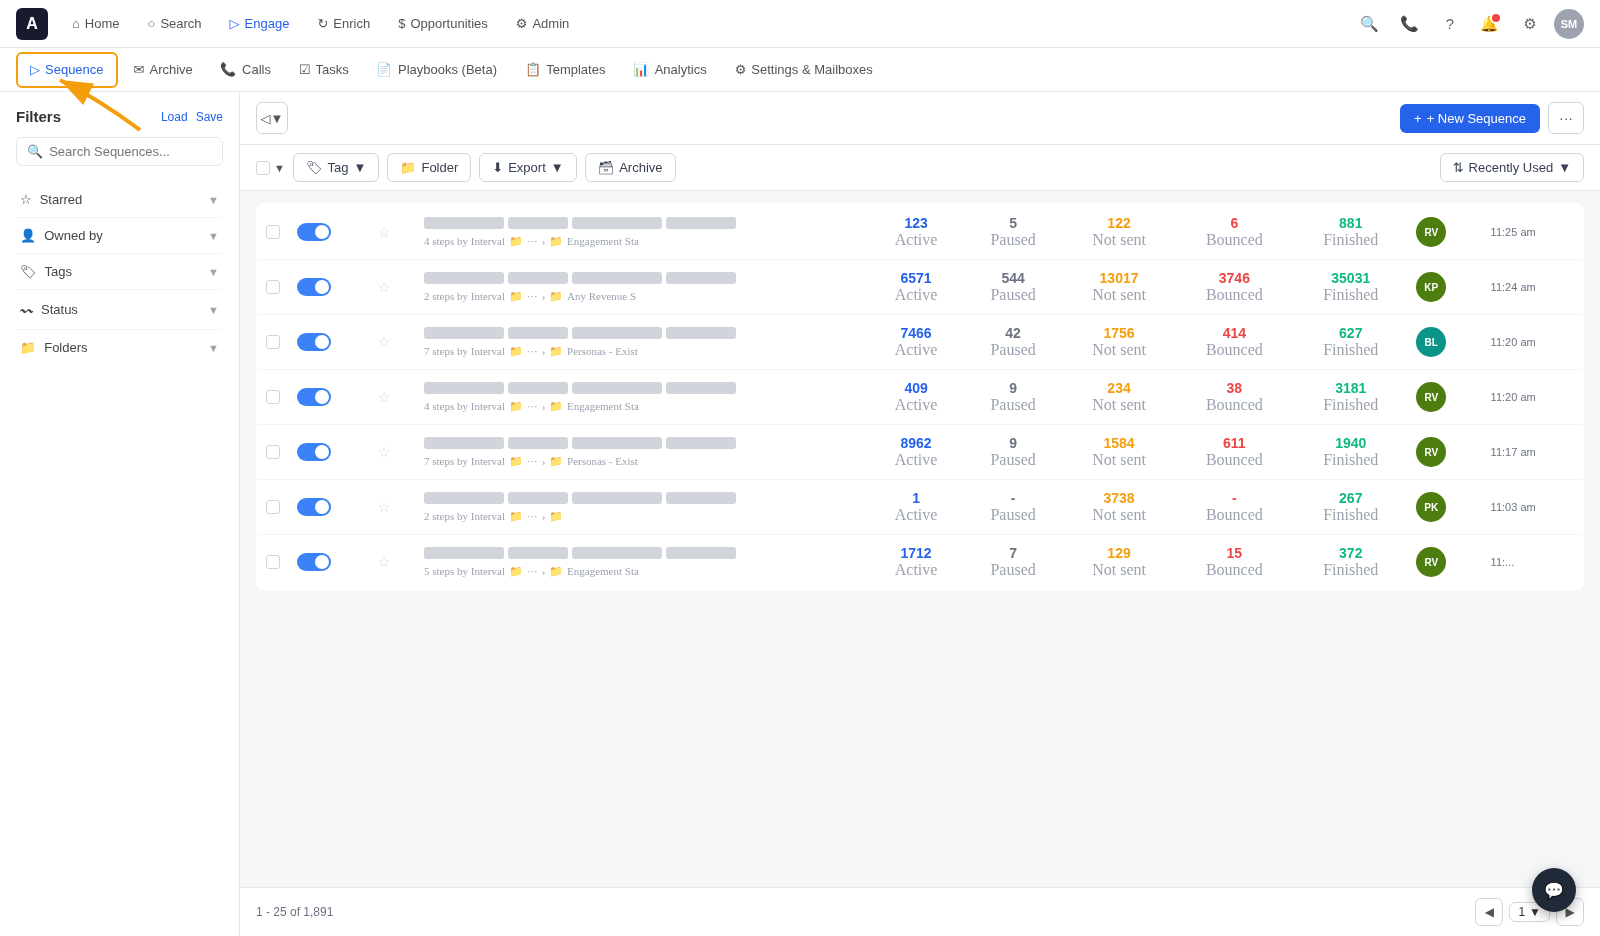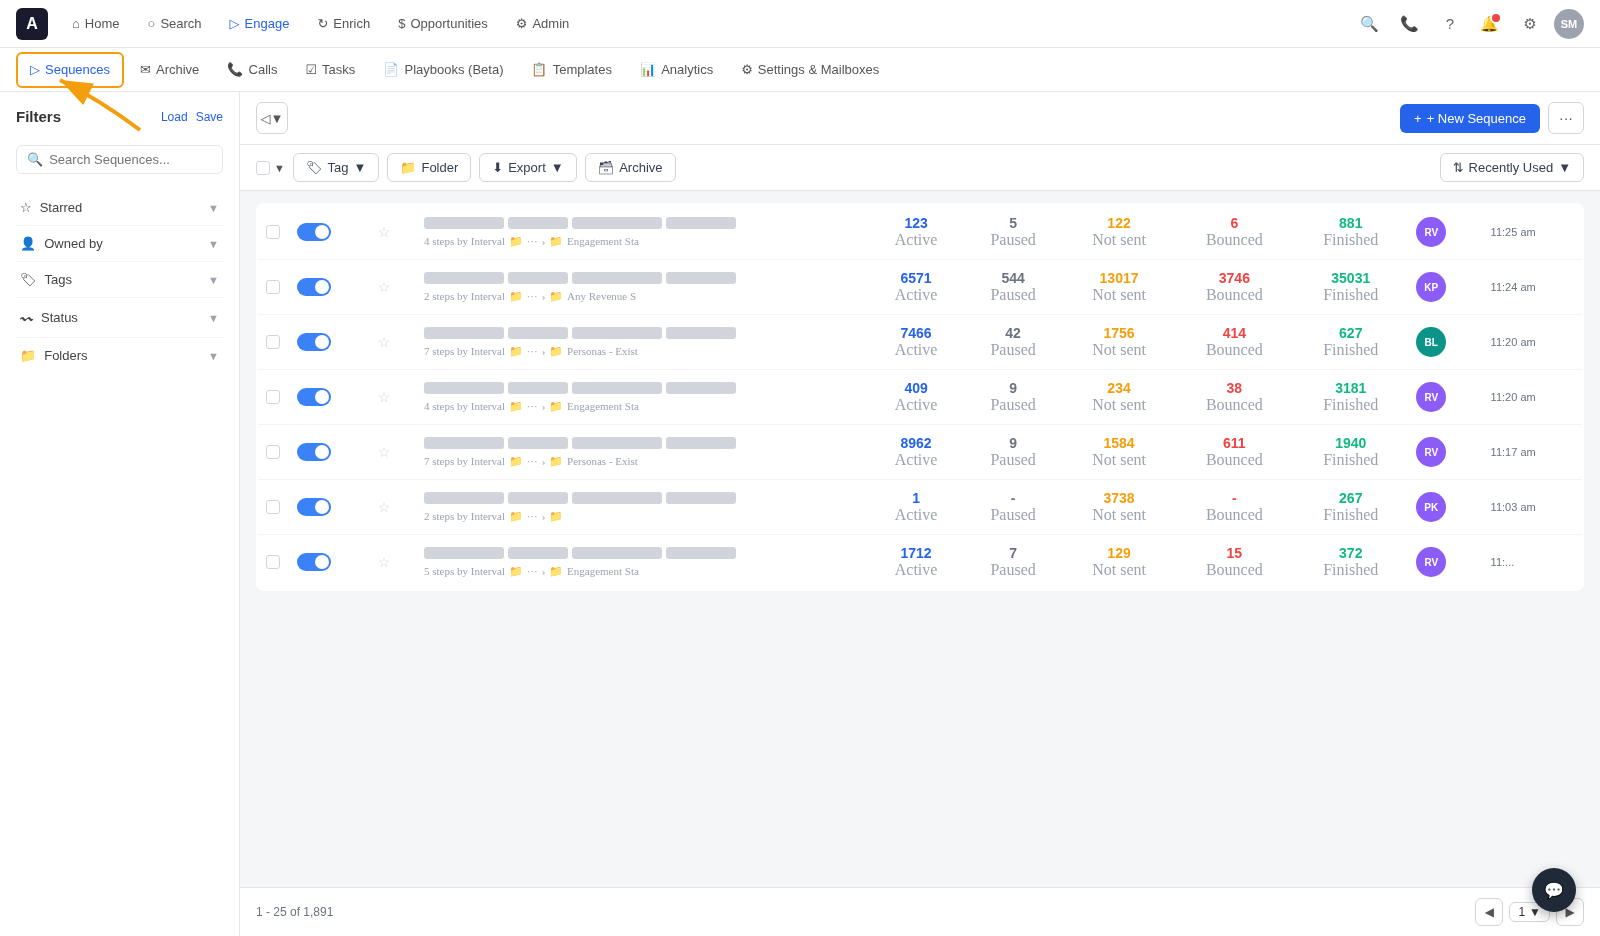--- a/index.html
+++ b/index.html
@@ -55,21 +55,21 @@
     
     .layout { display: flex; height: calc(936px - 92px); }
 
     
     .sidebar {
       width: 240px; background: #fff; border-right: 1px solid #e5e7eb;
       padding: 16px; flex-shrink: 0; overflow-y: auto;
     }
     .sidebar-title {
       display: flex; align-items: center; justify-content: space-between;
-      margin-bottom: 20px;
+      margin-bottom: 12px;
     }
     .sidebar-title span { font-weight: 700; font-size: 15px; }
     .sidebar-title .actions { display: flex; gap: 8px; }
     .sidebar-title .actions a { color: #2563eb; font-size: 12px; cursor: pointer; }
     .search-box {
       display: flex; align-items: center; border: 1px solid #e5e7eb;
       border-radius: 6px; padding: 6px 10px; gap: 6px; margin-bottom: 16px; background: #fff;
     }
     .search-box input {
       border: none; outline: none; font-size: 13px; color: #666; width: 100%; background: transparent;
@@ -140,21 +140,21 @@
     .color-gray { color: #6b7280; }
     .color-orange { color: #f59e0b; }
     .color-red { color: #ef4444; }
     .color-green { color: #10b981; }
 
     .avatar {
       width: 30px; height: 30px; border-radius: 50%;
       display: flex; align-items: center; justify-content: center;
       color: #fff; font-size: 10px; font-weight: 700; flex-shrink: 0;
     }
-    .av-dark { background: #8b5cf6; }
+    .av-dark { background: #4d7c0f; }
     .av-teal { background: #0d9488; }
 
     .time-cell { text-align: left; font-size: 11px; color: #6b7280; white-space: nowrap; padding-right: 12px; }
 
     .pagination {
       display: flex; align-items: center; justify-content: space-between;
       padding: 10px 16px; background: #fff; border-top: 1px solid #e5e7eb;
     }
     .pagination .info { font-size: 12px; color: #6b7280; }
     .pagination .pages { display: flex; align-items: center; gap: 6px; }
@@ -237,21 +237,21 @@
     <div class="nav-icon-btn">?</div>
     <div class="nav-icon-btn bell-badge">🔔</div>
     <div class="nav-icon-btn">⚙</div>
     <div class="avatar-sm">SM</div>
   </div>
 </nav>
 
 <nav class="sub-nav">
   <div class="sub-nav-item active" style="border: 2px solid #f59e0b;">
     <span style="color:#2563eb;">▷</span>
-    <span style="color:#2563eb;">Sequences</span>
+    <span style="color:#2563eb;">Sequence</span>
   </div>
   <div class="sub-nav-item">
     <span>✉</span>
     <span>Archive</span>
   </div>
   <div class="sub-nav-item">
     <span>📞</span>
     <span>Calls</span>
   </div>
   <div class="sub-nav-item">

